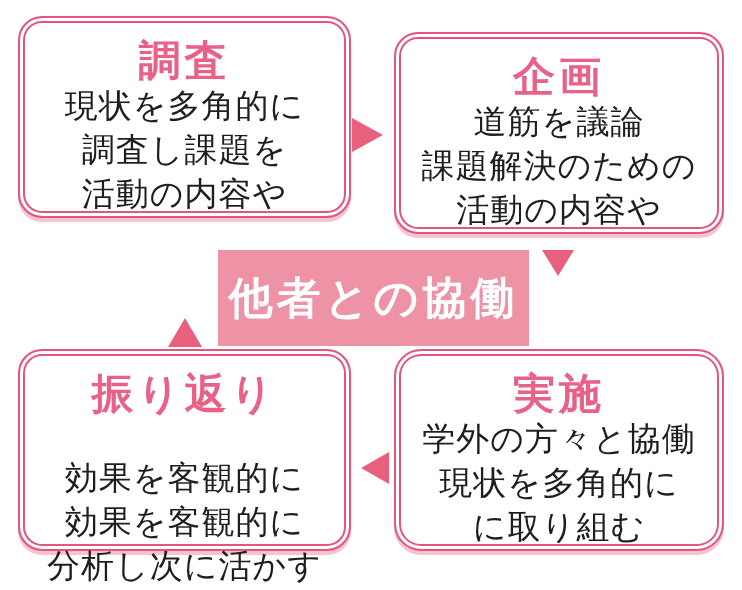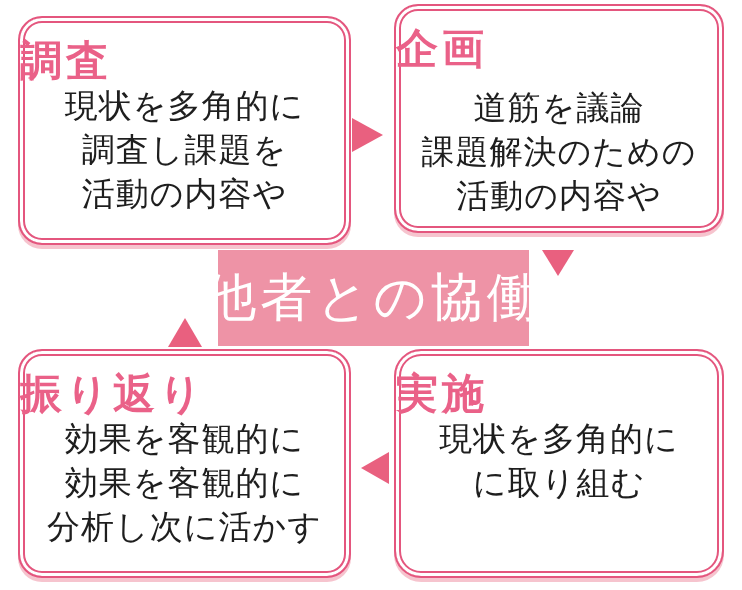--- a/index.html
+++ b/index.html
@@ -23,46 +23,47 @@
     width: 311px;
     height: 96px;
     background: #ee93a6;
     display: flex;
     align-items: center;
     justify-content: center;
     z-index: 1;
   }
   .band-label {
     color: #ffffff;
-    font-size: 52px;
-    font-weight: normal;
+    font-size: 44px;
+    font-weight: bold;
     letter-spacing: 4px;
     white-space: nowrap;
   }
   
   .box {
     position: absolute;
     width: 333px;
-    height: 229px;
+    height: 202px;
     box-sizing: border-box;
     background: #ffffff;
     border: 2px solid #e4567e;
     border-radius: 24px;
     box-shadow:
       inset 0 0 0 3px #ffffff,
       inset 0 0 0 5px #e4567e,
       0 4px 0 rgba(238, 147, 166, 0.55);
     display: flex;
     flex-direction: column;
+    align-items: center;
     padding-top: 20px;
     z-index: 2;
   }
   .box.tl { left: 18px;  top: 16px; }
-  .box.tr { left: 394px; top: 4px;  width: 330px; gap: 14px; }
-  .box.bl { left: 18px;  top: 349px; }
+  .box.tr { left: 394px; top: 32px;  width: 330px; }
+  .box.bl { left: 18px;  top: 349px; gap: 39px; }
   .box.br { left: 394px; top: 349px; width: 330px; border-radius: 27px; }
   .step-title {
     font-size: 42px;
     line-height: 46px;
     font-weight: bold;
     color: #ea6188;
     letter-spacing: 4px;
     white-space: nowrap;
   }
   .step-body {
@@ -130,20 +131,21 @@
     <div class="step-body">
       <div class="step-line">道筋を議論</div>
       <div class="step-line">課題解決のための</div>
       <div class="step-line">活動の内容や</div>
     </div>
   </div>
 
   <div class="box br">
     <div class="step-title">実施</div>
     <div class="step-body">
+      <div class="step-line">学外の方々と協働</div>
       <div class="step-line">現状を多角的に</div>
       <div class="step-line">に取り組む</div>
     </div>
   </div>
 
   <div class="box bl">
     <div class="step-title">振り返り</div>
     <div class="step-body">
       <div class="step-line">効果を客観的に</div>
       <div class="step-line">効果を客観的に</div>

